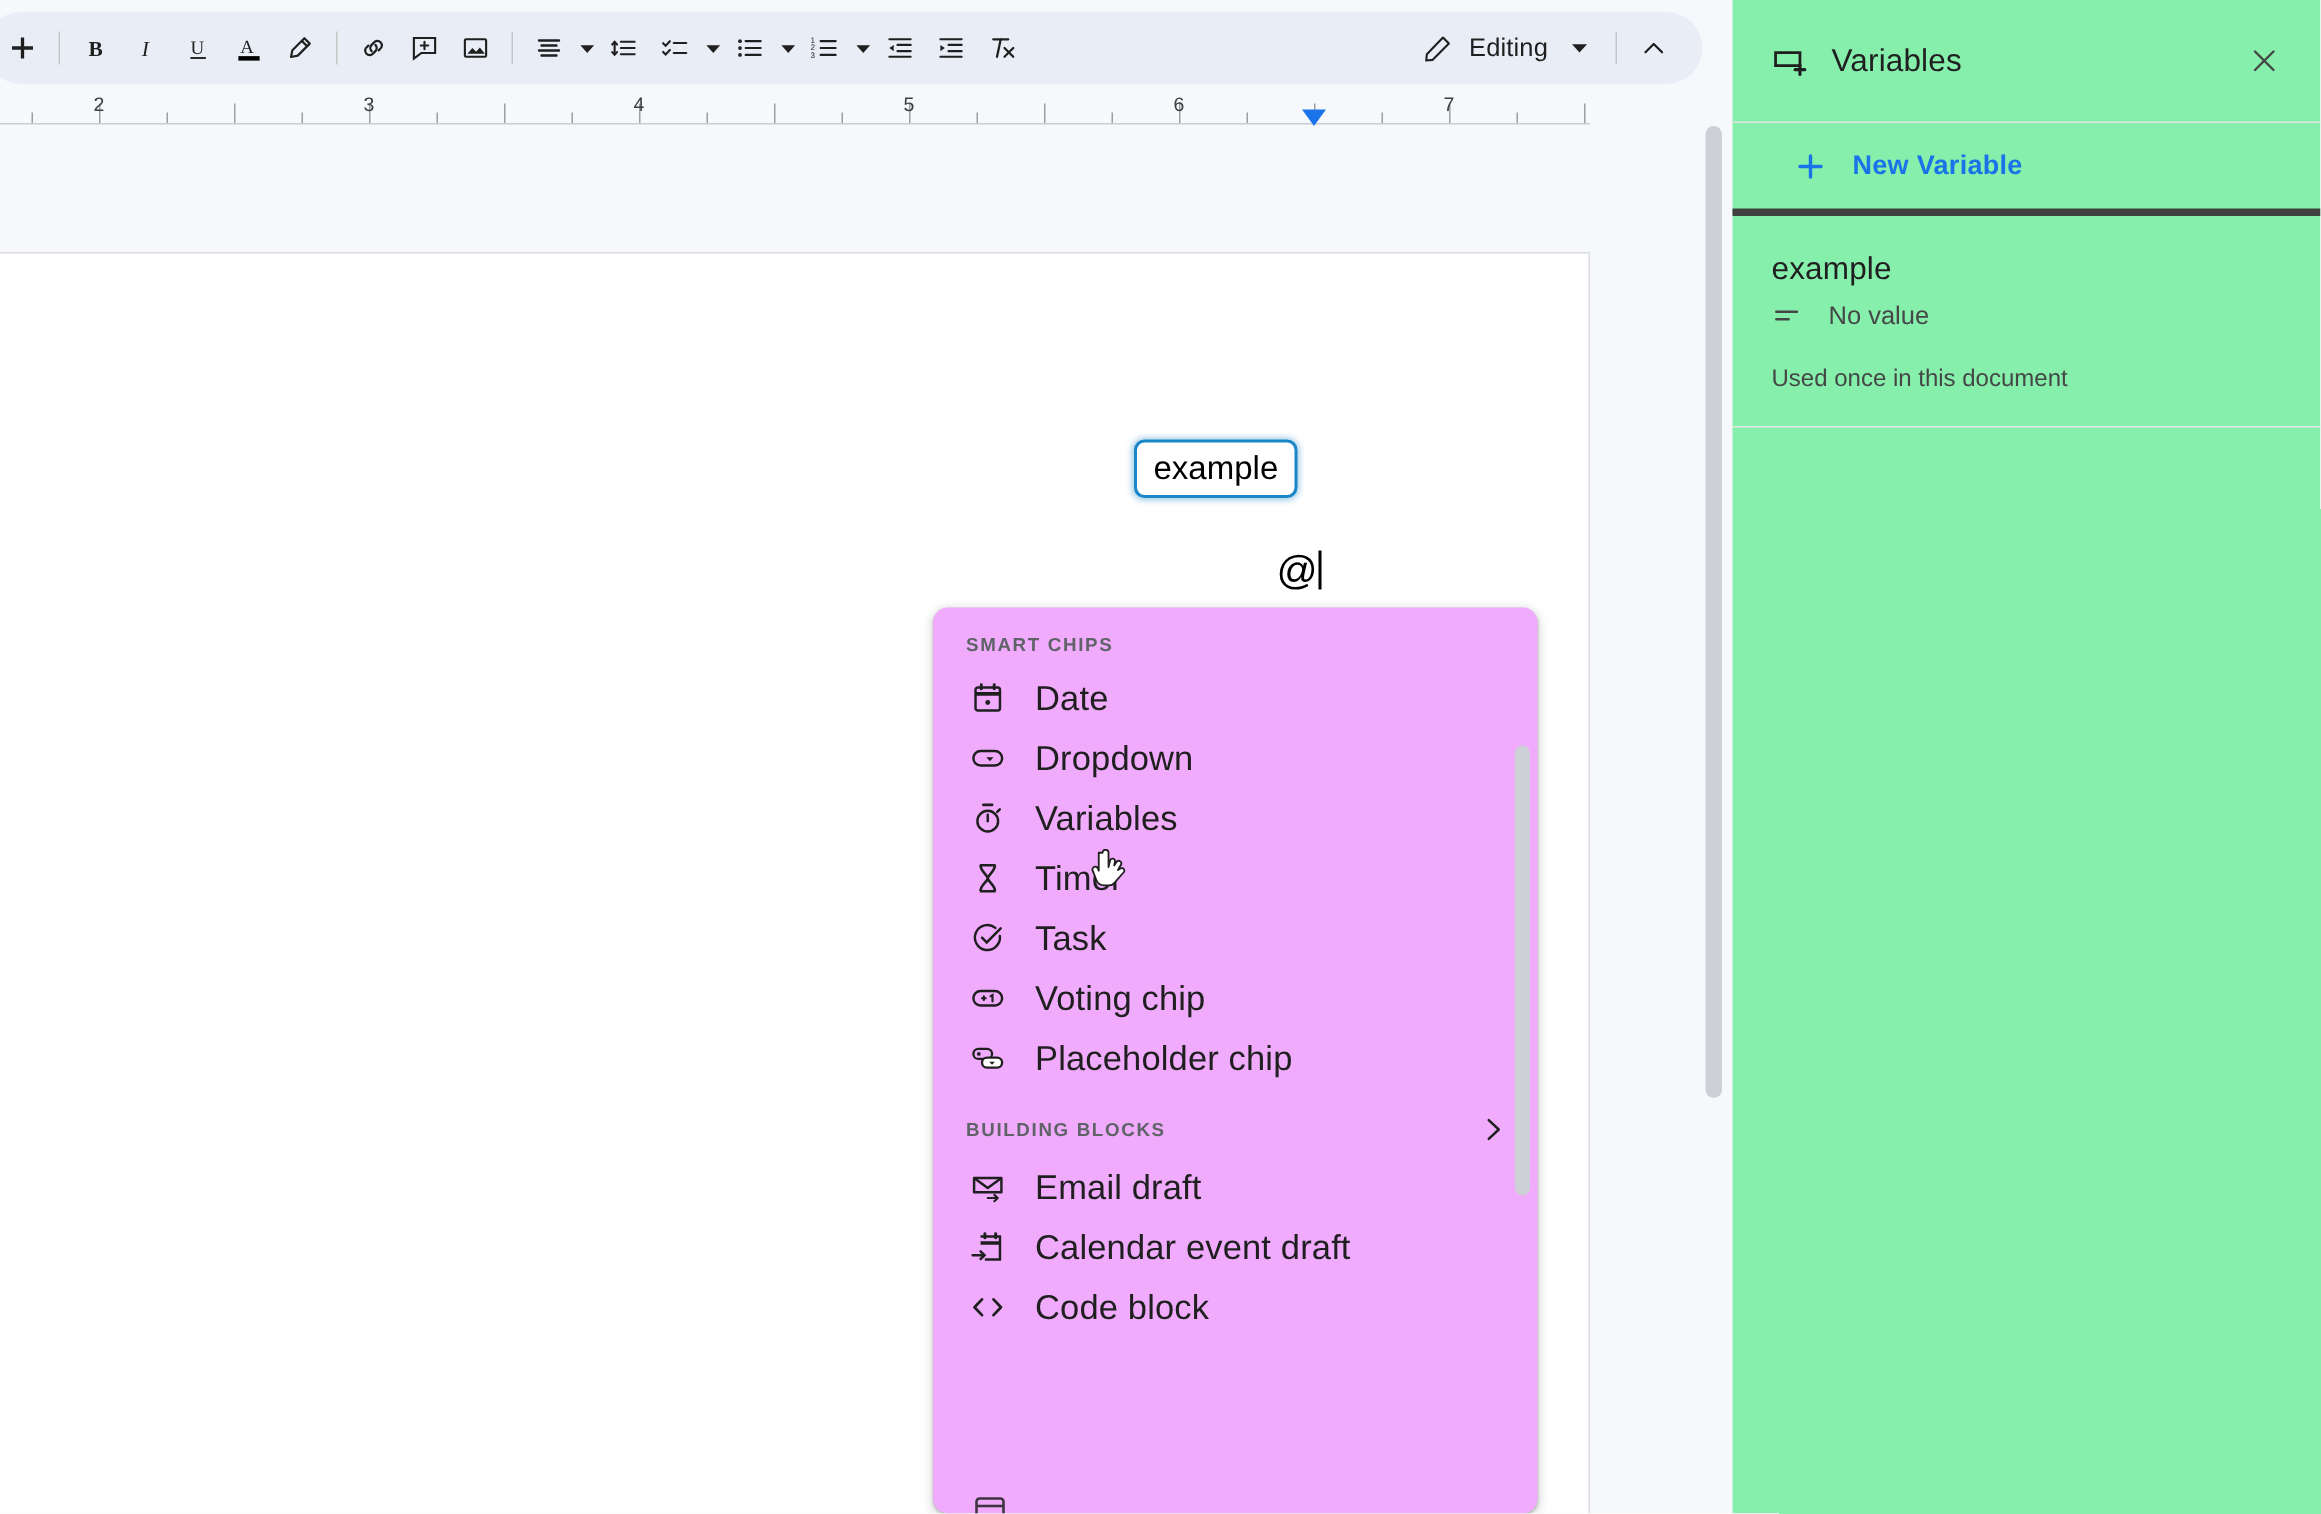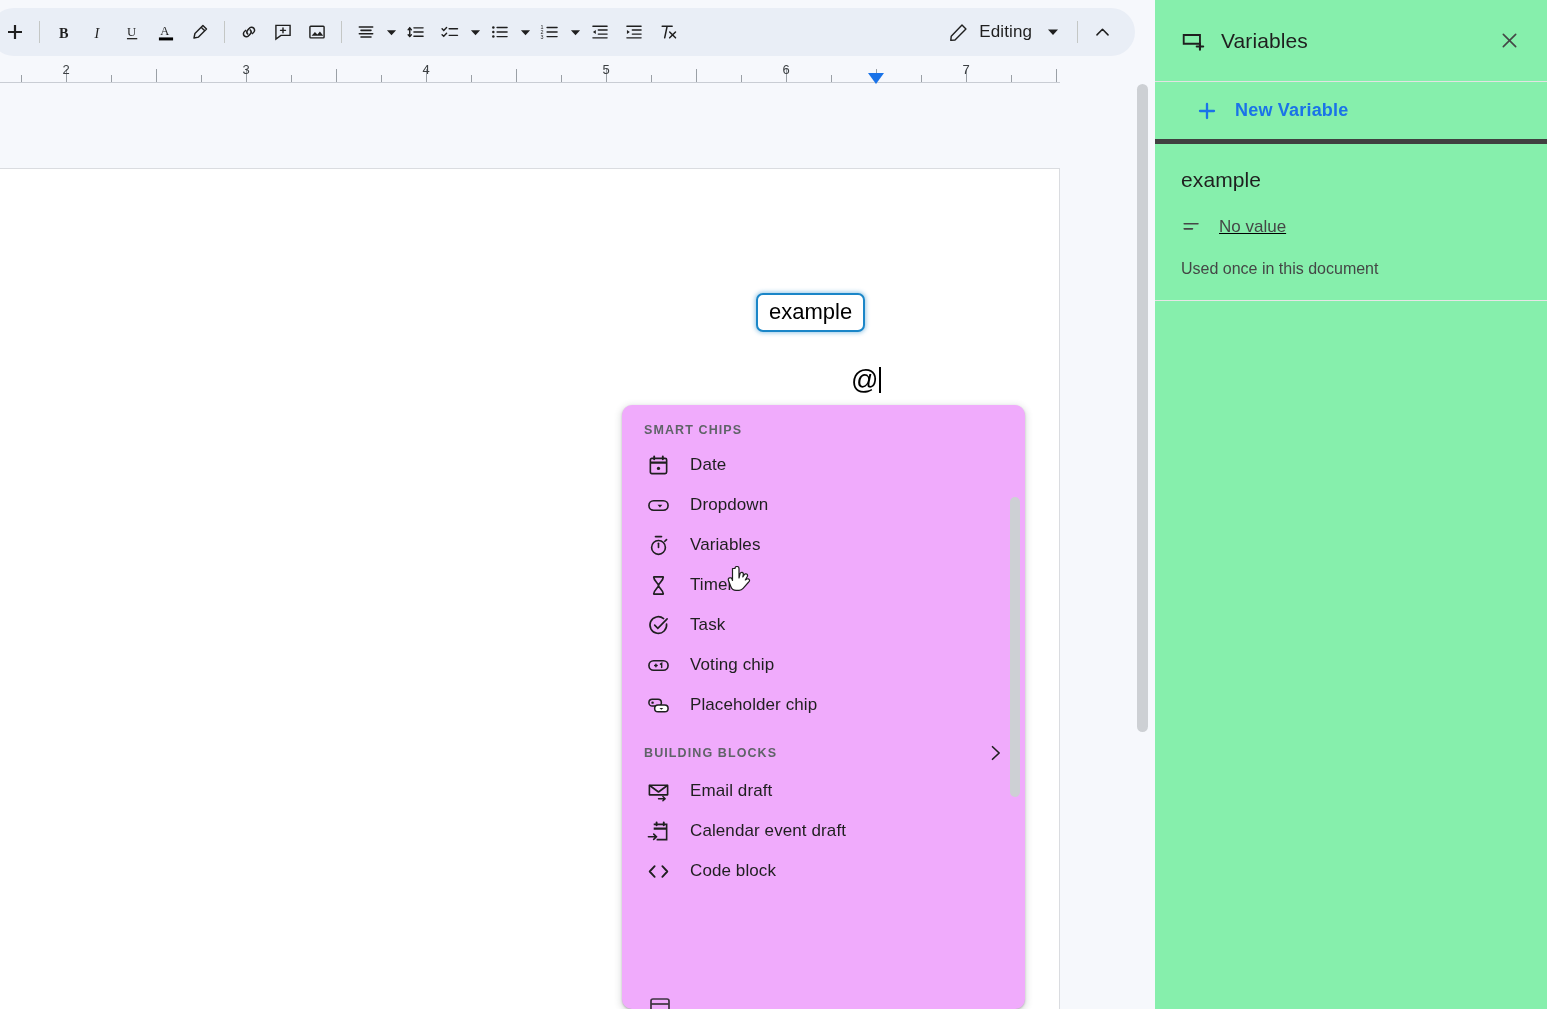--- a/index.html
+++ b/index.html
@@ -142,21 +142,21 @@
     display: flex; align-items: center;
     height: 40px; padding-left: 24px;
     gap: 20px;
   }
   .menu-item .mi-icon {
     width: 24px; height: 24px; flex: 0 0 auto;
     display: flex; align-items: center; justify-content: center;
     color: #1f1f1f;
   }
   .menu-item .mi-label {
-    font-size: 17px; color: #1f1f1f; letter-spacing: .1px;
+    font-size: 23px; color: #1f1f1f; letter-spacing: .1px;
   }
   #menu-scrollbar {
     position: absolute; left: 1010px; top: 497px;
     width: 10px; height: 300px;
     background: #cdd0d4; border-radius: 6px;
     z-index: 5;
   }
   #menu-partial {
     position: absolute; left: 648px; top: 995px;
     width: 24px; height: 20px; overflow: hidden;
@@ -196,21 +196,21 @@
     height: 62px; padding-left: 42px; gap: 18px;
     border-bottom: 5px solid #404040;
   }
   #new-variable-plus { color: #1a73e8; width: 20px; height: 20px;
     display: flex; align-items: center; justify-content: center; flex: 0 0 auto; }
   #new-variable-label {
     font-size: 18px; font-weight: bold; color: #1a73e8; letter-spacing: .2px;
   }
   #var-block { padding: 24px 26px 0 26px; border-bottom: 1px solid #e6e6e6; padding-bottom: 22px; }
   #var-name { font-size: 21px; color: #1f1f1f; letter-spacing: .1px; }
-  #var-value-row { display: flex; align-items: center; gap: 16px; margin-top: 24px; text-decoration: underline; }
+  #var-value-row { display: flex; align-items: center; gap: 16px; margin-top: 8px; }
   #var-value-icon { width: 22px; height: 22px; color: #444746; flex: 0 0 auto; }
   #var-value-text { font-size: 17px; color: #444746; }
   #var-usage { margin-top: 22px; font-size: 16px; color: #444746; }
 </style>
 </head>
 <body>
 
 <div id="root">
 
   <div id="editor-area">

